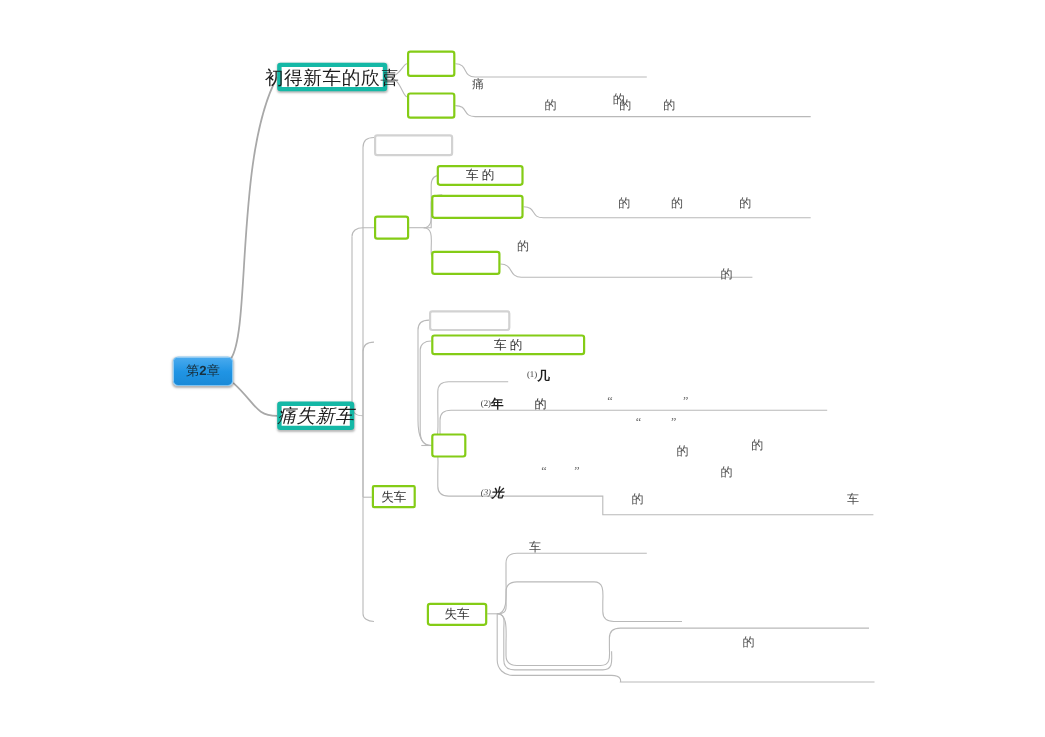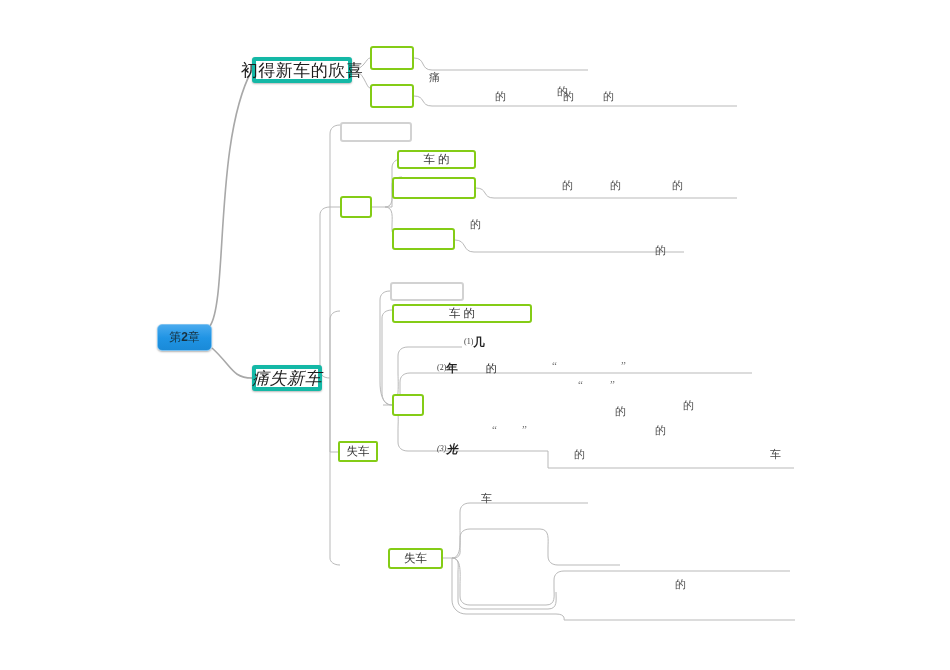--- a/index.html
+++ b/index.html
@@ -205,21 +205,21 @@
     <span></span>
   </div>
 
   <div class="node sub tight" style="left:338px; top:441px; width:40px; height:21px;">
     <span>失车</span>
   </div>
   <div class="node sub" style="left:388px; top:548px; width:55px; height:21px;">
     <span>失车</span>
   </div>
 
-  <div class="frag idx" style="left:435px; top:337px;padding-left:29px;">
+  <div class="frag idx" style="left:450px; top:337px;padding-left:29px;">
     <span class="n">(1)</span><span class="c">几</span>
   </div>
 
   <div class="frag idx" style="left:437px; top:363px;">
     <span class="n">(2)</span><span class="c">年</span><span style="display:inline-block;width:28px;"></span><span>的</span>
   </div>
 
   <div class="frag idx" style="left:437px; top:444px;font-style:italic;">
     <span class="n">(3)</span><span class="c">光</span>
   </div>

